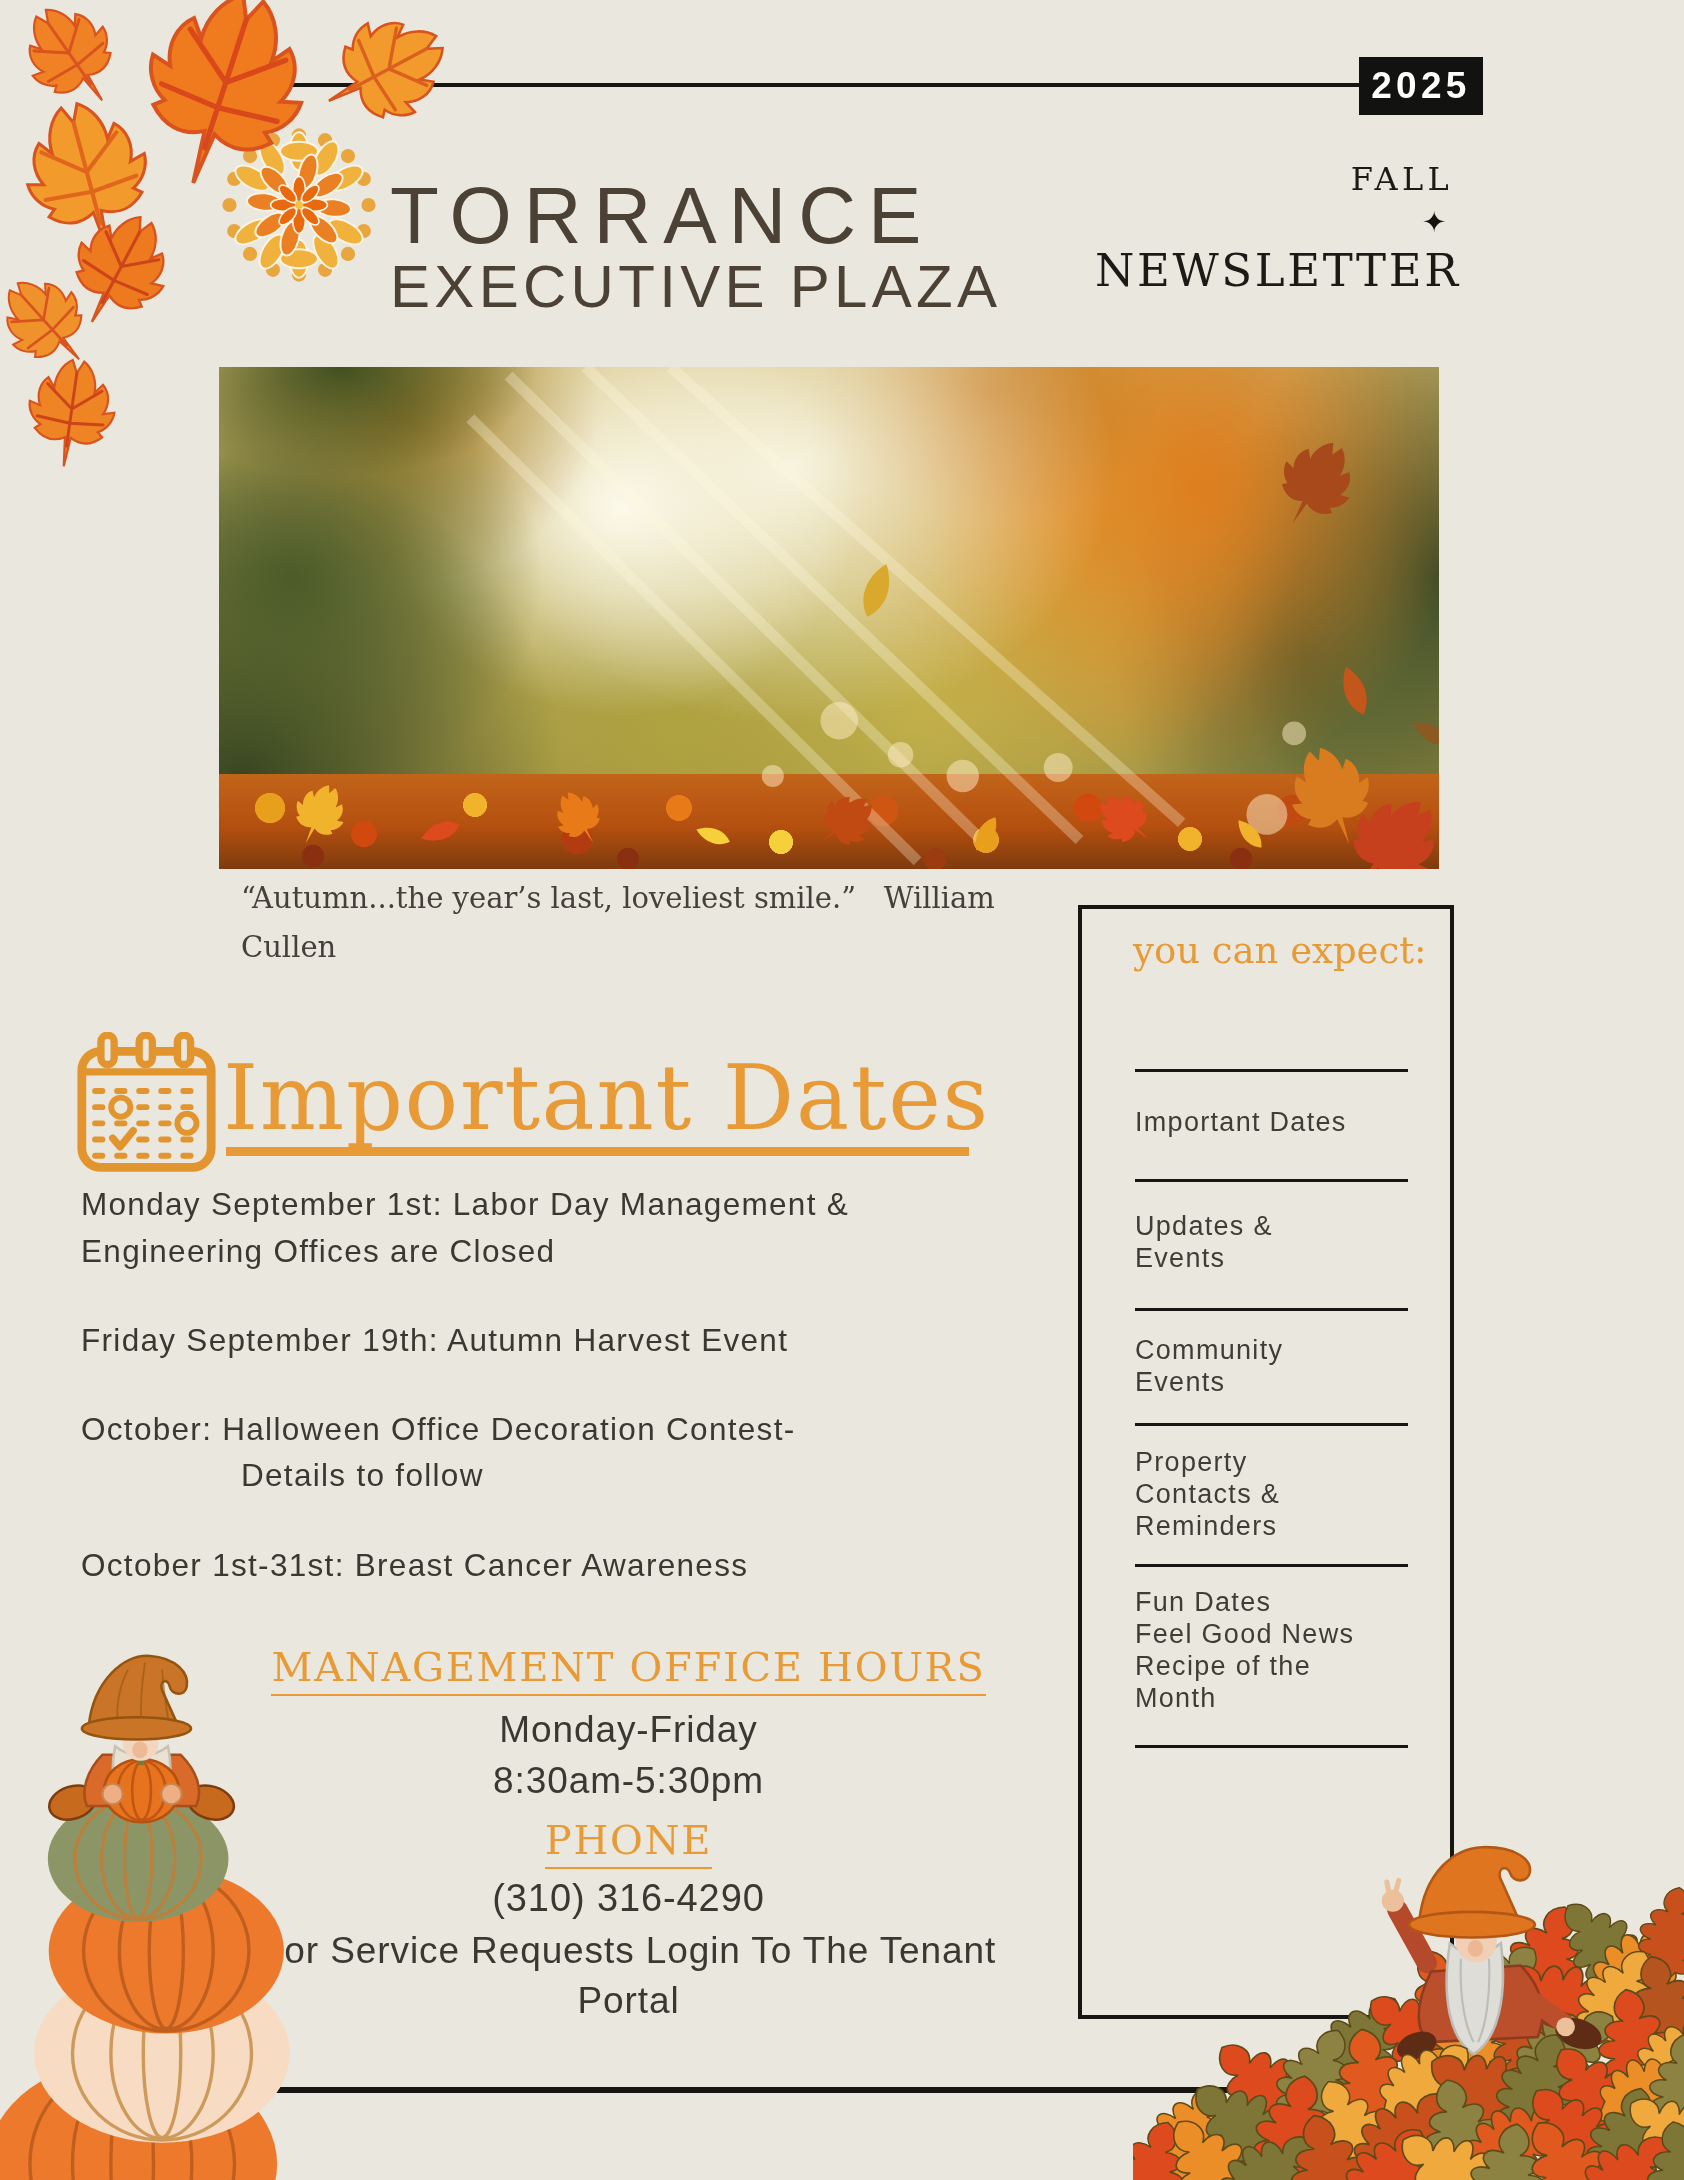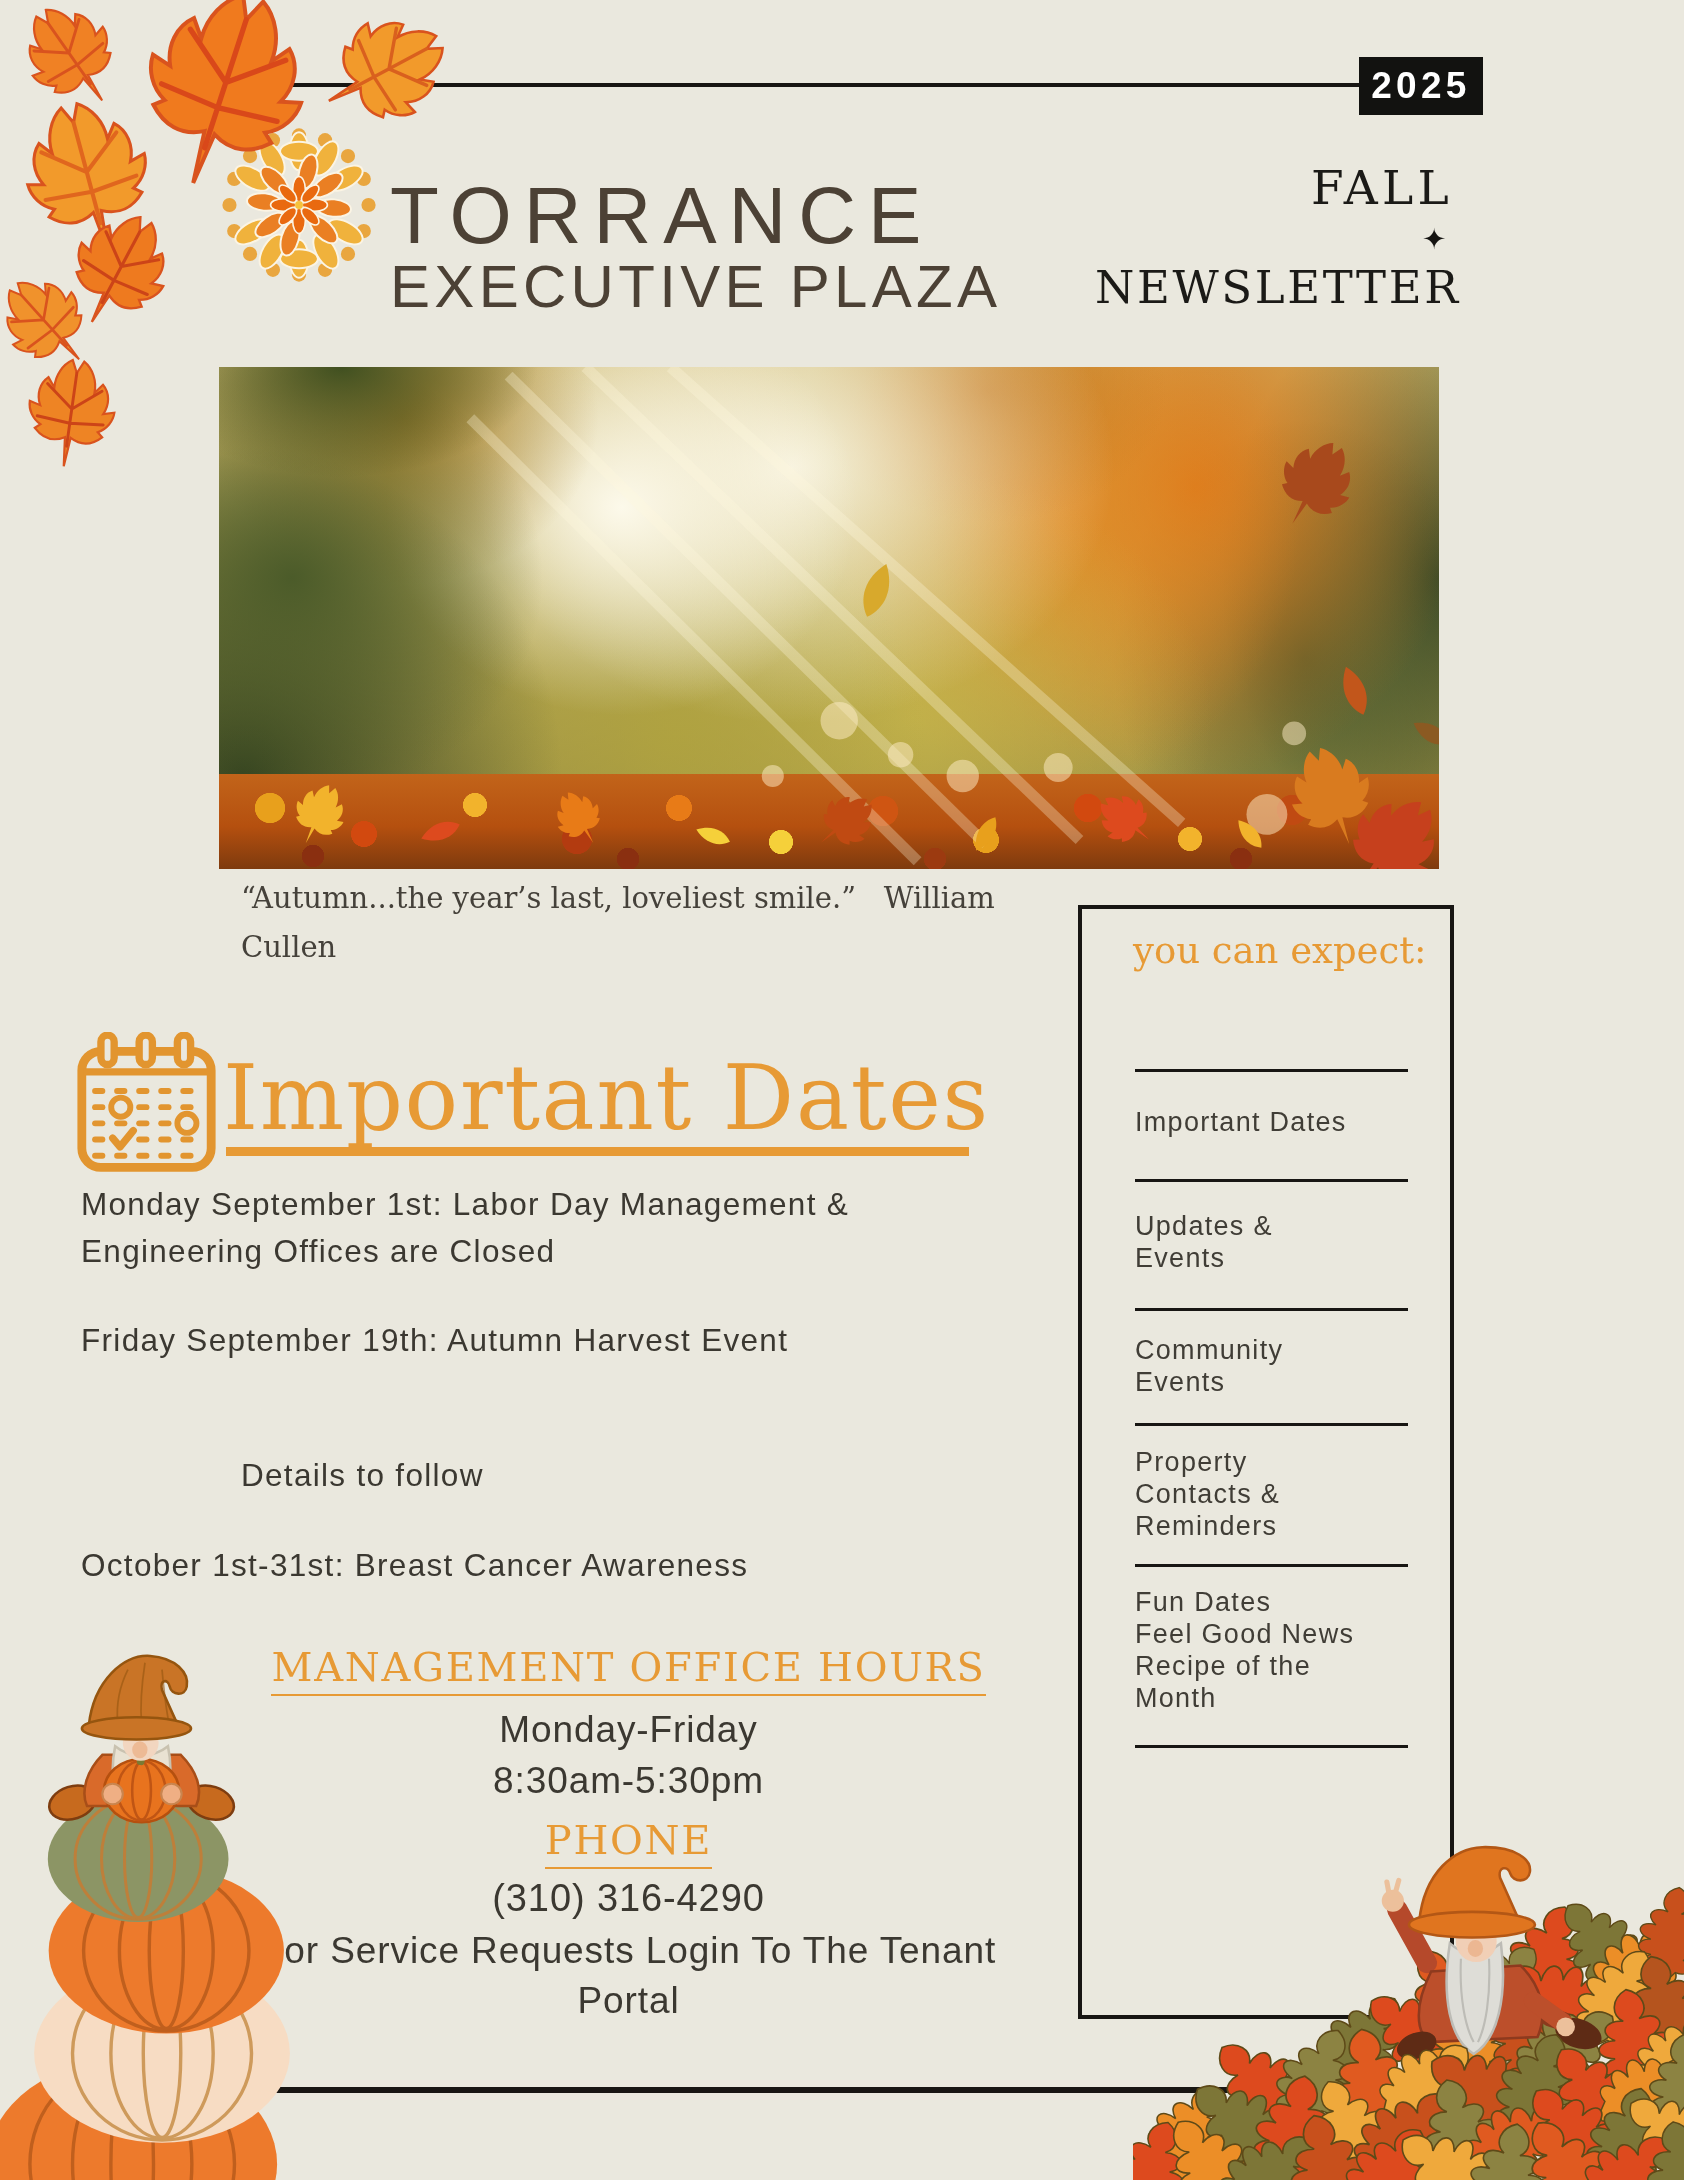--- a/index.html
+++ b/index.html
@@ -6,21 +6,21 @@
   .page{position:relative;width:1685px;height:2181px;background:#EAE8DE;overflow:hidden;
         font-family:"Liberation Sans",sans-serif;color:#3B3831;}
   .abs{position:absolute;}
   
   .top-rule{left:169px;top:83px;width:1193px;height:4.3px;background:#181613;z-index:1;}
   .badge{left:1359px;top:57px;width:124px;height:58px;background:#121210;color:#fff;
          display:flex;align-items:center;justify-content:center;font-weight:bold;
          font-size:37px;letter-spacing:4.3px;z-index:2;}
   .season-block{right:232px;top:160px;width:358px;text-align:right;z-index:2;
                 font-family:"DejaVu Serif","Liberation Serif",serif;color:#1b1a17;}
-  .fall{font-size:47px;letter-spacing:4.3px;}
+  .fall{font-size:32px;letter-spacing:4.3px;}
   .sparkle{font-size:29px;margin:6.8px 6.8px 5.1px 0;color:#141310;}
   .newsletter-word{font-size:45px;letter-spacing:2.6px;}
   
   .logo-flower{left:217px;top:126px;width:164px;height:158px;}
   .logo-line1{left:390px;top:170px;font-size:80px;letter-spacing:12px;color:#4C4135;}
   .logo-line2{left:390px;top:252px;font-size:60px;letter-spacing:4.3px;color:#4C4135;}
   
   .hero{left:219px;top:367px;width:1220px;height:502px;overflow:hidden;
     background:
       radial-gradient(ellipse 273px 153px at 10% 0%,rgba(58,76,30,.95),rgba(58,76,30,0) 72%),
@@ -327,20 +327,21 @@
     <circle cx="32.5" cy="51" r="6.5" fill="none" stroke="#E2952F" stroke-width="4"></circle>
     <circle cx="77.5" cy="62" r="6.5" fill="none" stroke="#E2952F" stroke-width="4"></circle>
     <path d="M27,72 L32,78 L41,67" fill="none" stroke="#E2952F" stroke-width="5" stroke-linecap="round" stroke-linejoin="round"></path>
   </svg>
   <div class="abs id-title">Important Dates</div>
   <div class="abs id-underline"></div>
 
   <div class="abs dates-line d1">Monday September 1st: Labor Day Management &amp;</div>
   <div class="abs dates-line d2">Engineering Offices are Closed</div>
   <div class="abs dates-line d3">Friday September 19th: Autumn Harvest Event</div>
+  <div class="abs dates-line d4">October: Halloween Office Decoration Contest-</div>
   <div class="abs dates-line d5">Details to follow</div>
   <div class="abs dates-line d6">October 1st-31st: Breast Cancer Awareness</div>
 
   <div class="abs center-col oh-days">Monday-Friday</div>
   <div class="abs center-col orange-serif oh-title">
     <span>MANAGEMENT OFFICE HOURS</span></div>
   <div class="abs center-col oh-hours">8:30am-5:30pm</div>
   <div class="abs center-col orange-serif oh-phone-title">
     <span>PHONE</span></div>
   <div class="abs center-col oh-phone">(310) 316-4290</div>

